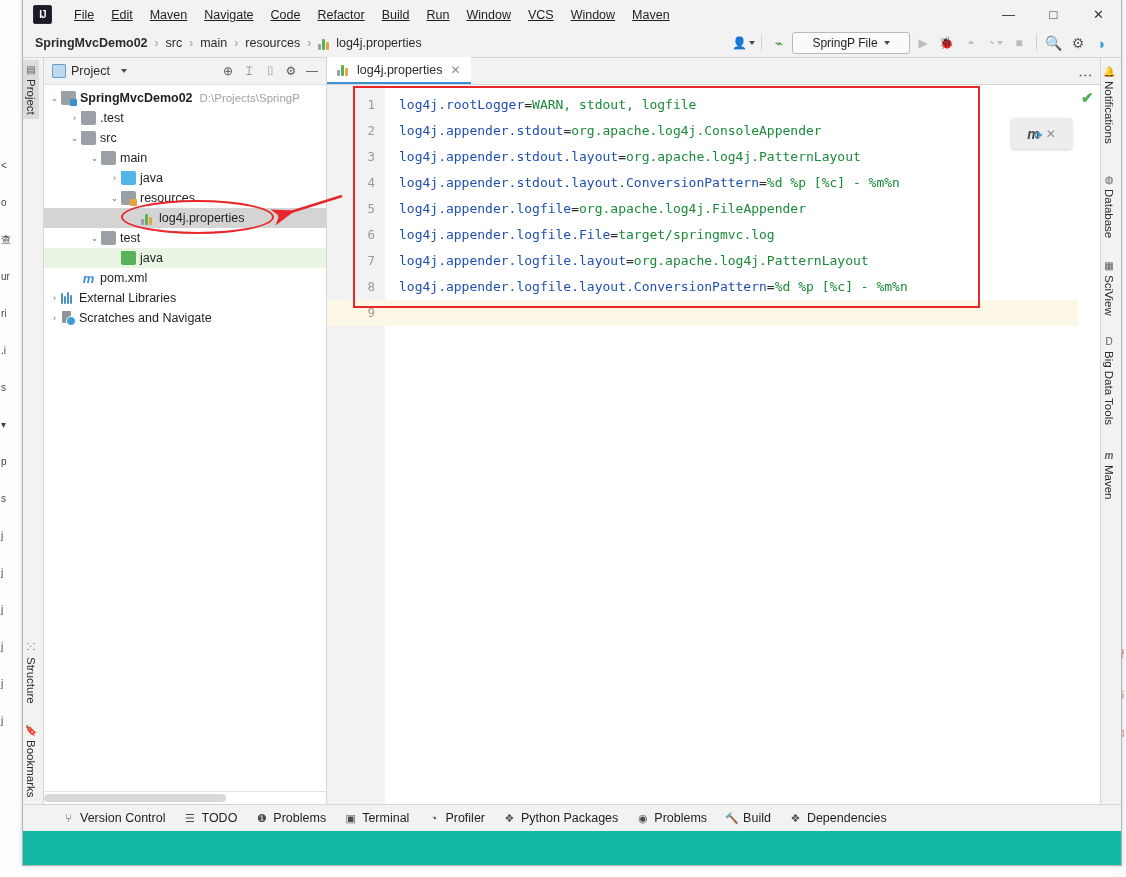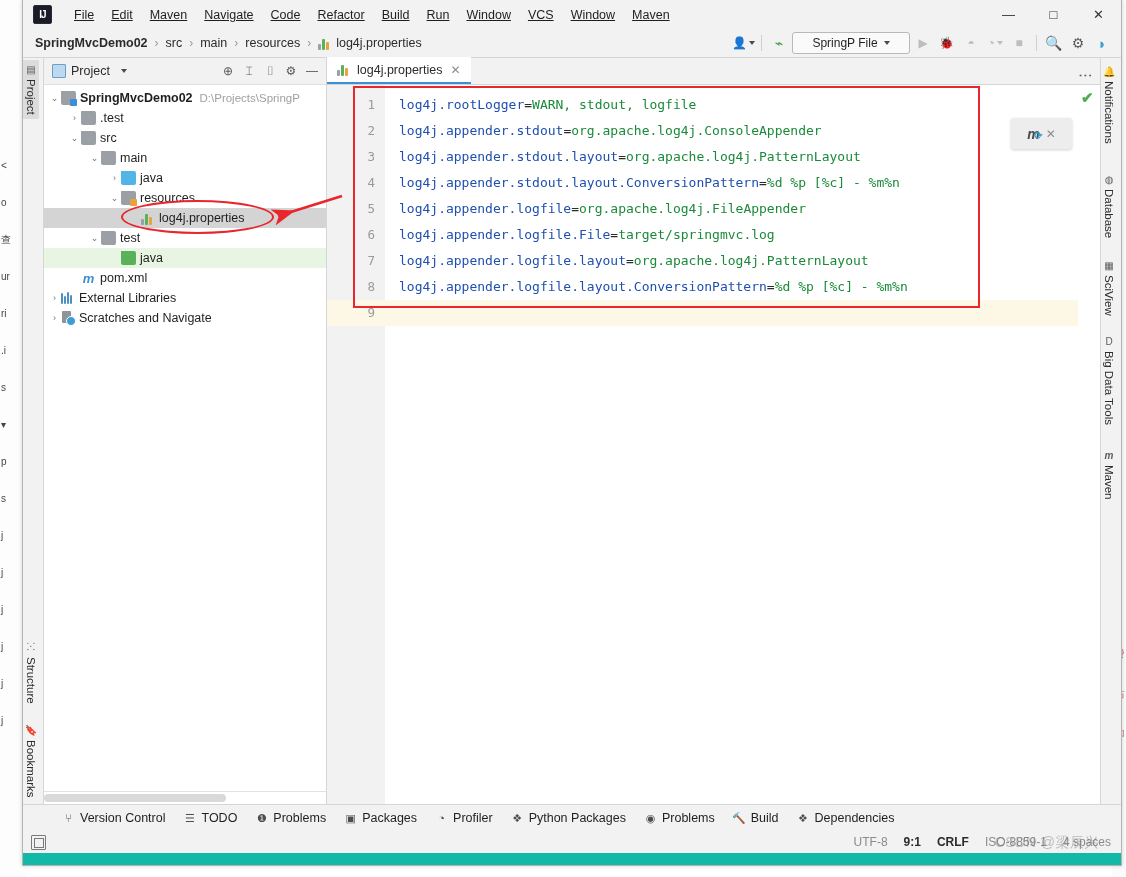--- a/index.html
+++ b/index.html
@@ -443,21 +443,21 @@
       <div class="bt">
         <span class="bi">☰</span>
         <span>TODO</span>
       </div>
       <div class="bt">
         <span class="bi">❶</span>
         <span>Problems</span>
       </div>
       <div class="bt">
         <span class="bi">▣</span>
-        <span>Packages</span>
+        <span>Terminal</span>
       </div>
       <div class="bt">
         <span class="bi">◔</span>
         <span>Profiler</span>
       </div>
       <div class="bt">
         <span class="bi">❖</span>
         <span>Python Packages</span>
       </div>
       <div class="bt">
@@ -467,33 +467,20 @@
       <div class="bt">
         <span class="bi">🔨</span>
         <span>Build</span>
       </div>
       <div class="bt">
         <span class="bi">❖</span>
         <span>Dependencies</span>
       </div>
     </div>
 
-  <div id="statusbar">
-    <div id="sb-left">
-      <span class="sbico"></span>
-    </div>
-    <div id="sb-right">
-      <span class="sbi">UTF-8</span>
-      <span class="sbi dark">9:1</span>
-      <span class="sbi dark">CRLF</span>
-      <span class="sbi">ISO-8859-1</span>
-      <span class="sbi">4 spaces</span>
-    </div>
-    <div id="watermark">CSDN @梁辰兴</div>
-  </div>
 </div>
 
 <div id="anno">
   <div id="red-box"></div>
   <div id="red-ellipse"></div>
   <svg width="1126" height="877" style="position:absolute;left:0;top:0;">
     <defs>
       <marker id="ah" markerWidth="9" markerHeight="9" refX="7" refY="3.2" orient="auto">
         <path d="M9,0 L0,3.2 L9,6.4 L6.6,3.2 z" fill="#e8272c"></path>
       </marker>

